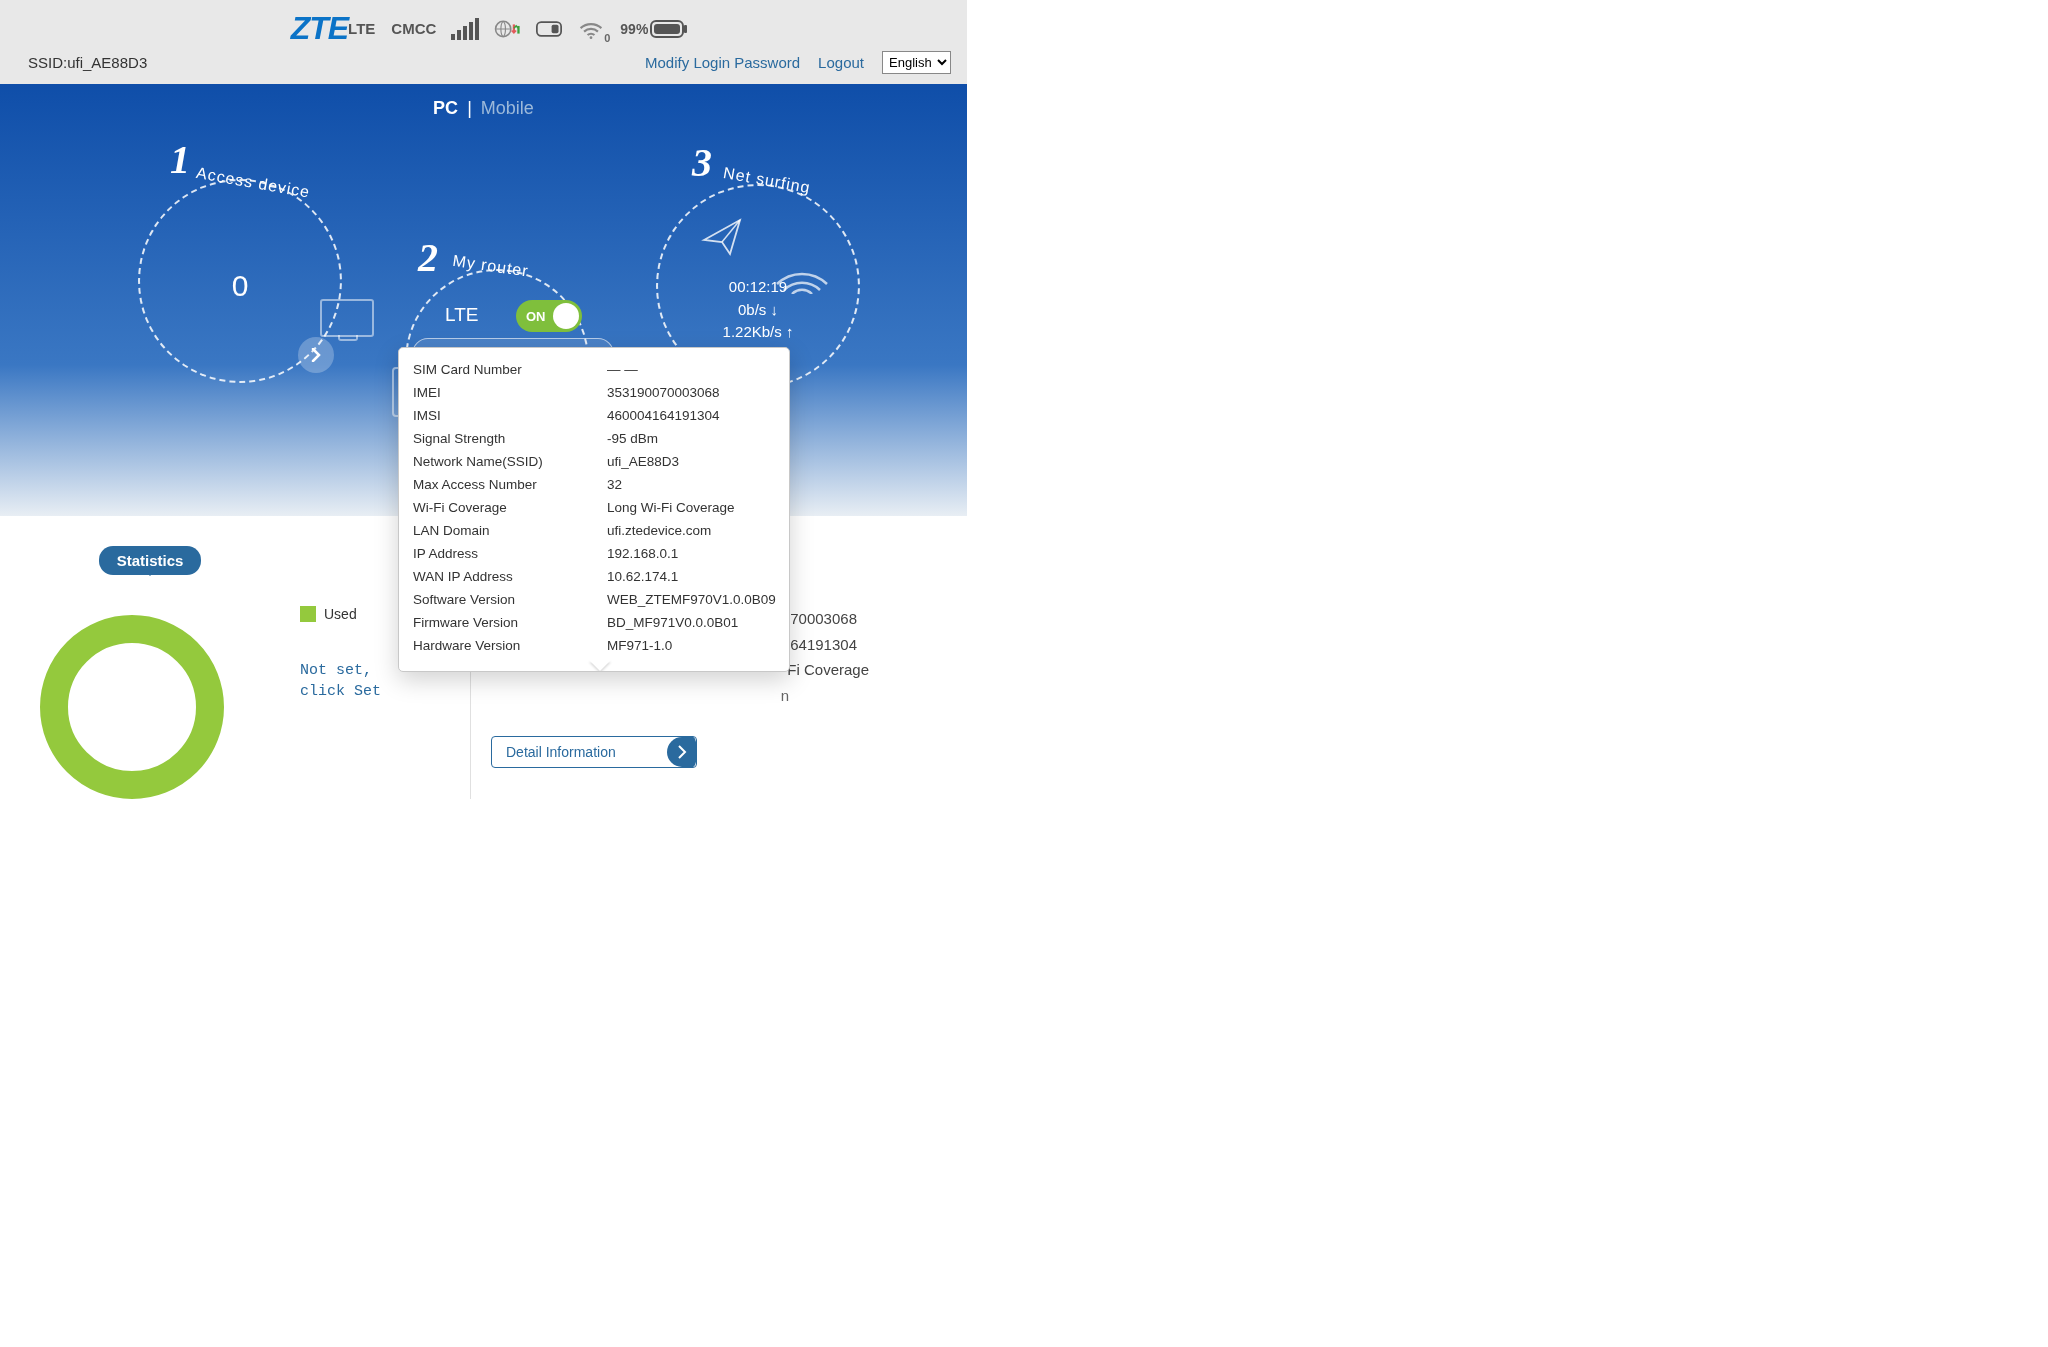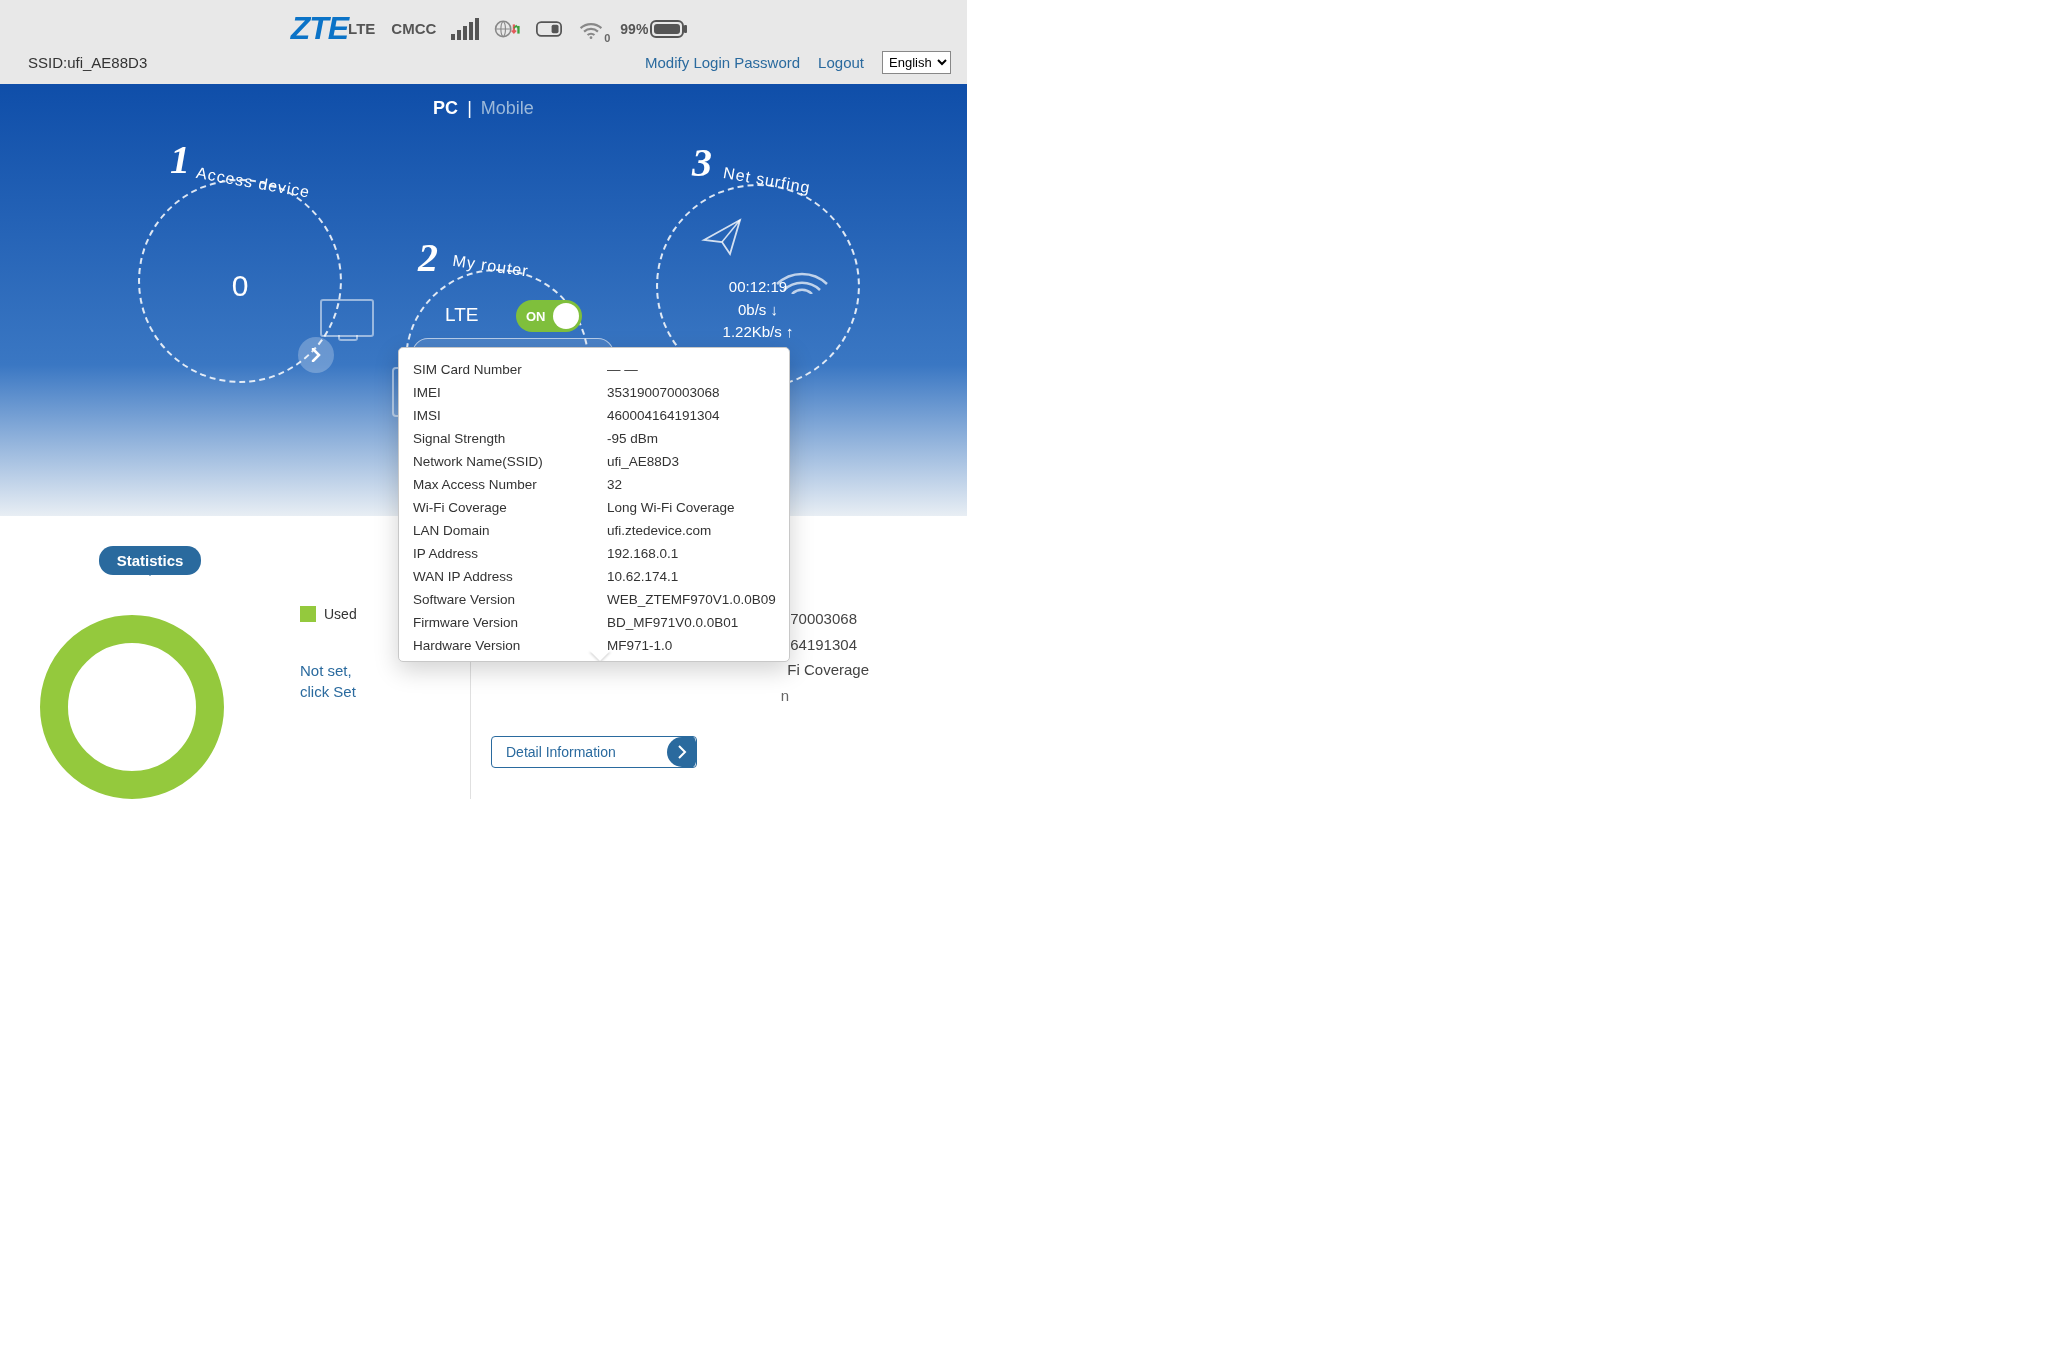--- a/index.html
+++ b/index.html
@@ -159,21 +159,21 @@
     border:6px solid transparent; border-top-color:#2a6a9e;
   }
   .donut {
     width: 184px; height:184px; border-radius:50%;
     border: 28px solid #94c93d;
     margin: 40px 0 0 20px;
     box-sizing: border-box;
   }
   .legend-row { margin-top:60px; display:flex; align-items:center; gap:8px; }
   .legend-sq { width:16px; height:16px; background:#94c93d; }
-  .notset-text { color:#2a6a9e; margin-top:38px; font-size:15px; line-height:1.4;}
+  .notset-text { color:#2a6a9e; margin-top:38px; font-size:15px; line-height:1.4;font-family:Liberation Mono, monospace;}
   .info-block { margin-top:60px; font-size:15px; color:#444; line-height:1.7;}
   .detail-pill {
     margin-top:28px; width:190px; height:30px;
     border:1px solid #2a6a9e; border-radius:4px;
     background:#fff; display:flex; align-items:center; justify-content:space-between;
     padding:0 0 0 14px; color:#2a6a9e; font-size:14px;
     position:relative;
   }
   .detail-pill .cap { width:30px; height:30px; background:#2a6a9e; color:#fff; display:flex; align-items:center; justify-content:center; border-radius:0 4px 4px 0 / 50%; border-top-left-radius:50%; border-bottom-left-radius:50%; margin-right:-1px;}
   .detail-text { }
@@ -189,21 +189,21 @@
     box-shadow: 0 8px 24px rgba(0,0,0,0.18);
     overflow: hidden;
     z-index: 50;
   }
   .popover-head {
     background: linear-gradient(#f3f3f3,#eaeaea);
     padding: 10px 14px;
     font-size: 15px; color:#333;
     border-bottom:1px solid #ddd;
   }
-  .popover-body { padding: 10px 14px 4px; }
+  .popover-body { padding: 10px 14px 14px; }
   .popover-row { display:flex; font-size:13.5px; padding:4px 0; color:#333;}
   .popover-row .k { flex: 0 0 194px; }
   .popover::after {
     content:''; position:absolute; bottom:-11px; left:190px;
     width:0; height:0; border:11px solid transparent; border-top-color:#fff;
     filter: drop-shadow(0 2px 1px rgba(0,0,0,0.15));
   }
 
   
   .sig { display:flex; align-items:flex-end; gap:2px; height:22px;}

